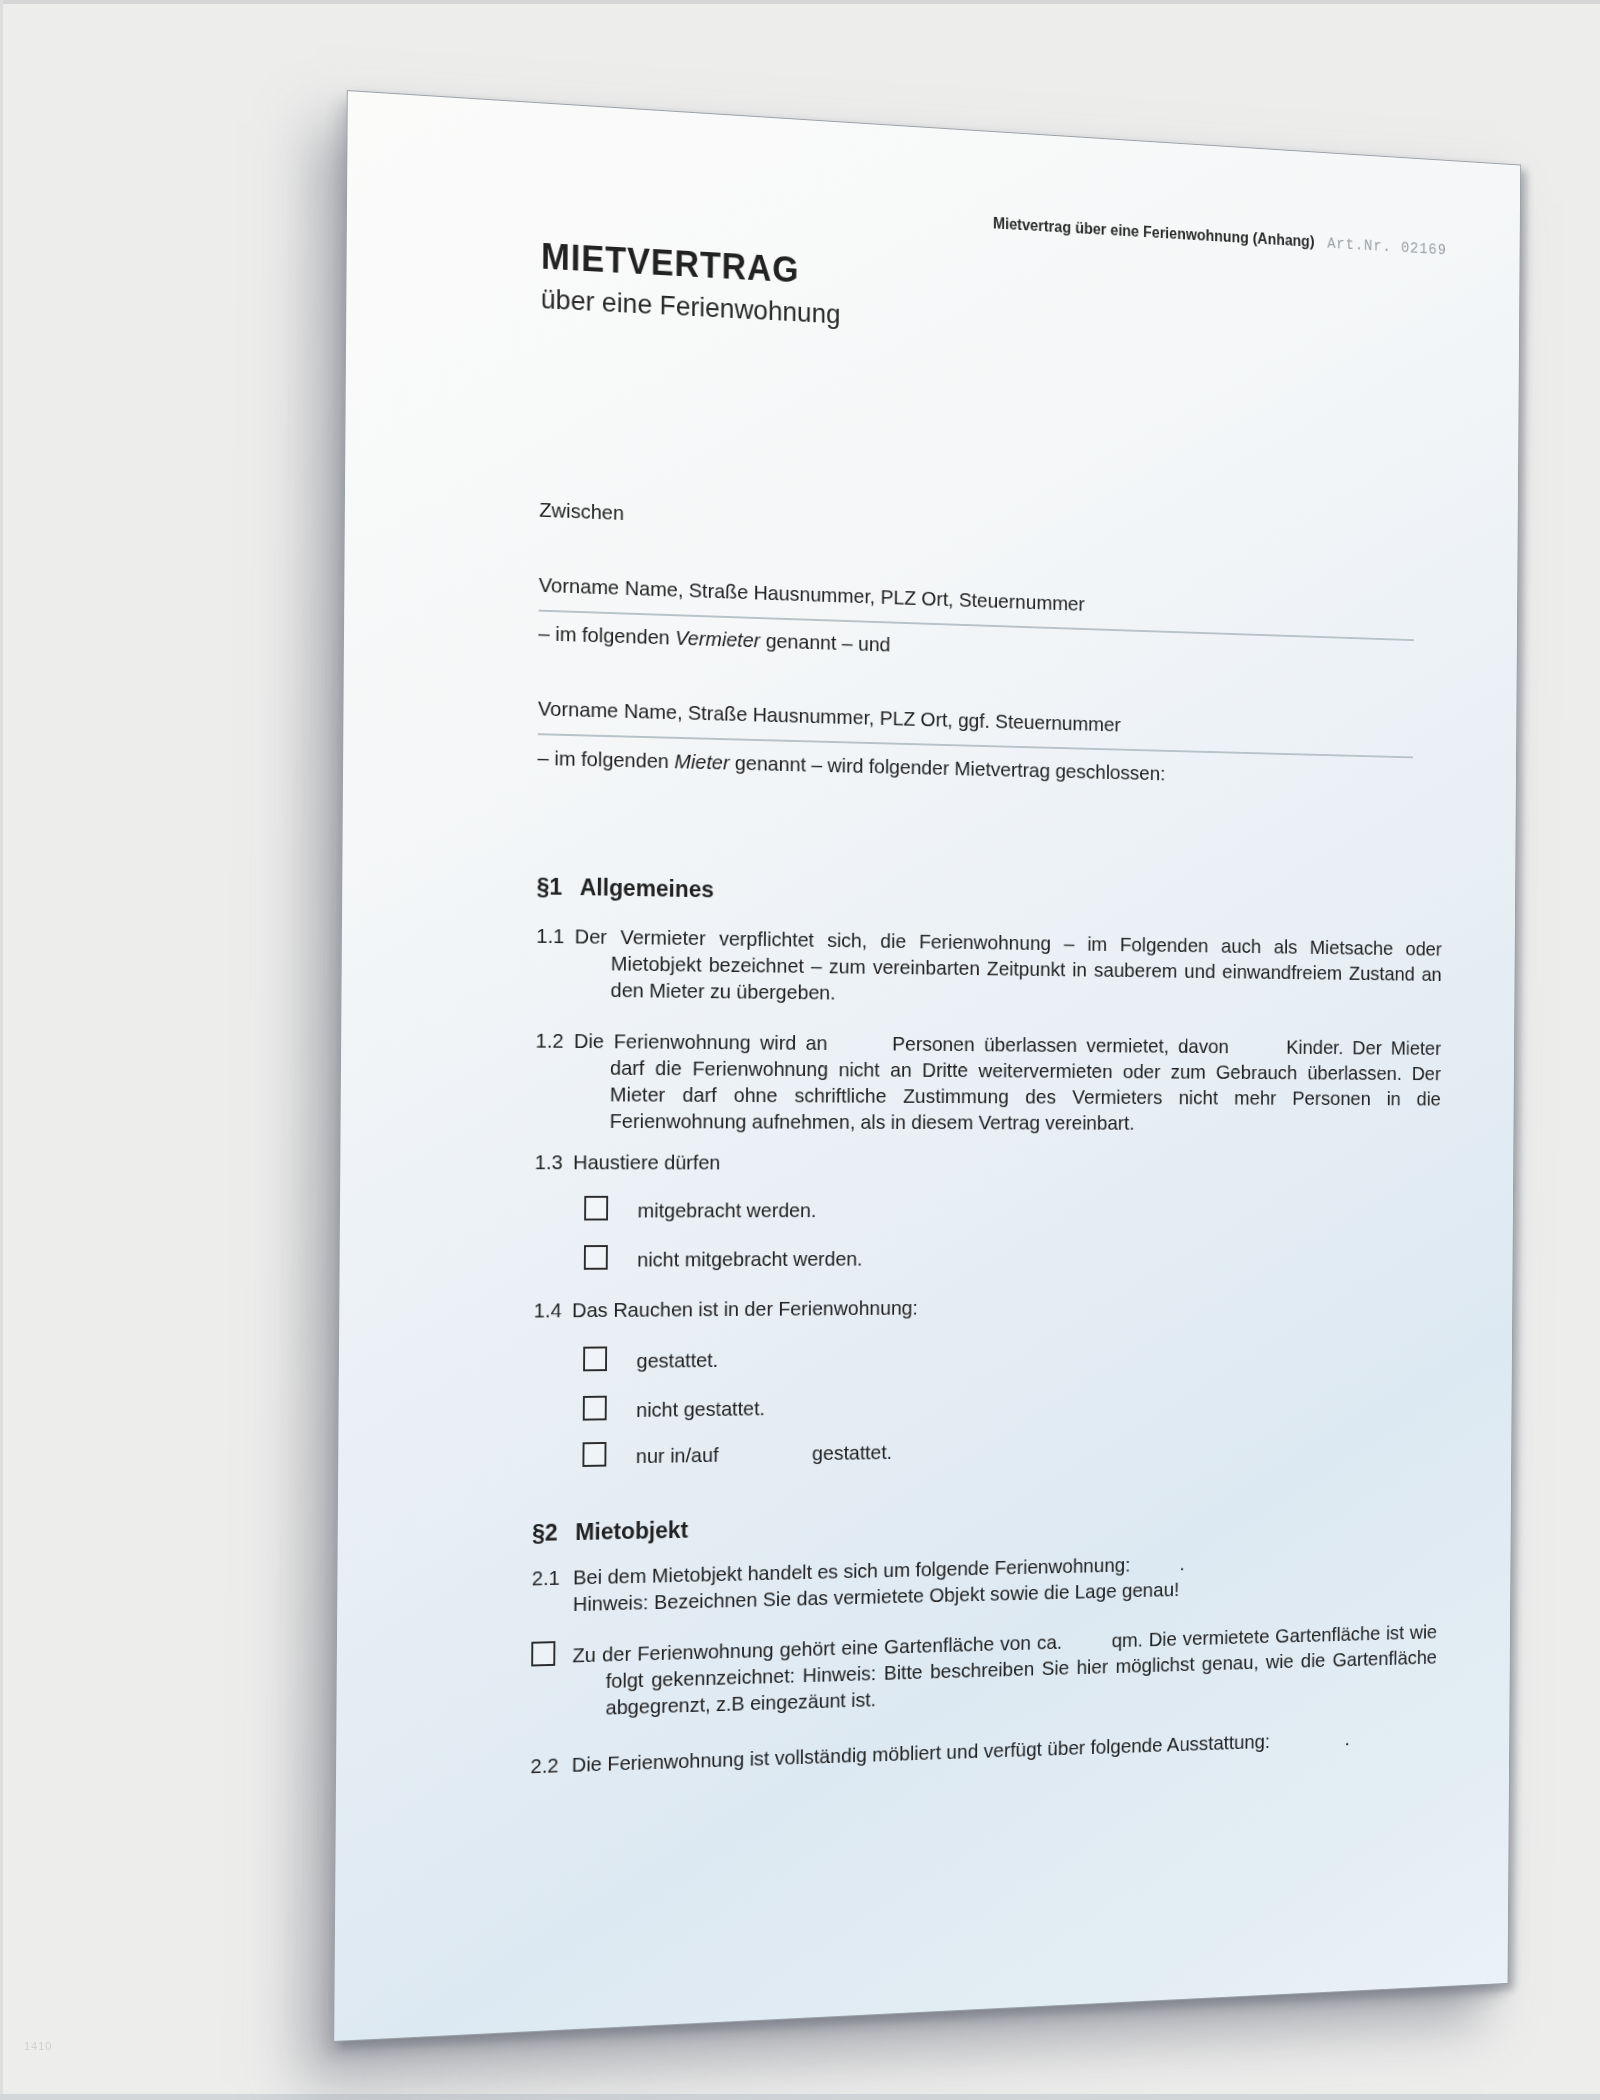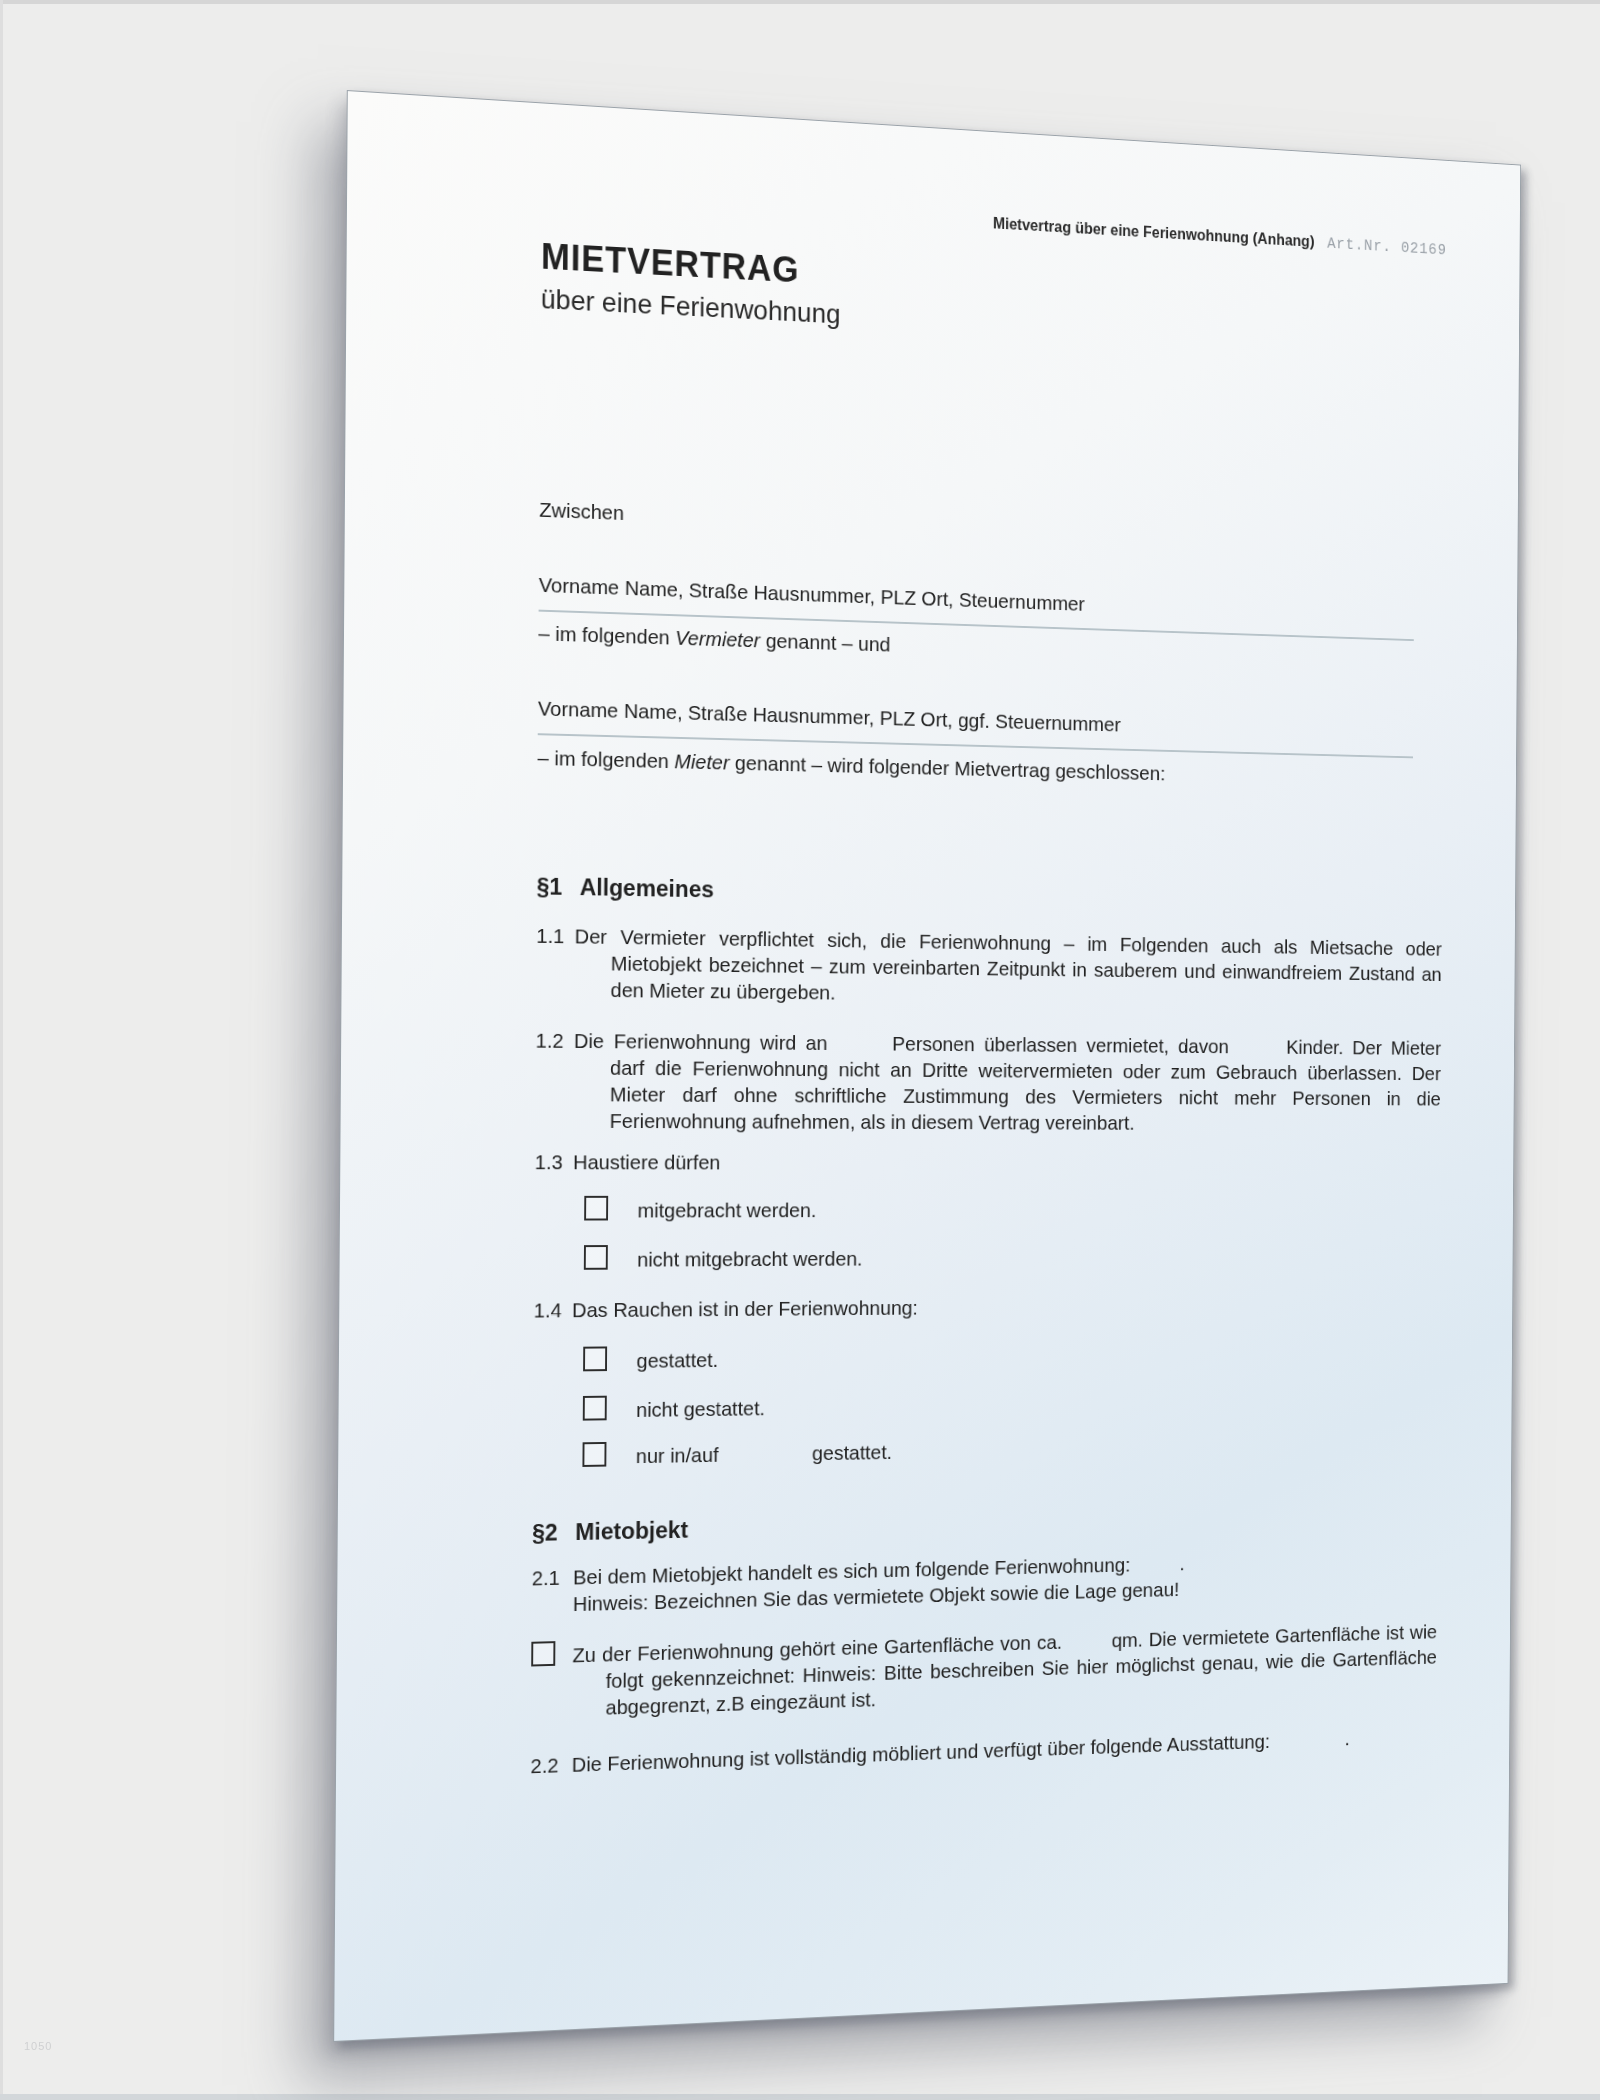--- a/index.html
+++ b/index.html
@@ -51,21 +51,21 @@
   .gap{display:inline-block;}
   .g70{width:70px;} .g65{width:65px;} .g55{width:55px;} .g100{width:100px;} .g85{width:85px;}
   .corner-faint{position:absolute;left:24px;top:2040px;font-size:11px;color:rgba(140,142,150,0.30);letter-spacing:1px;}
 </style>
 </head>
 <body>
 
 <div class="frame-top"></div>
 <div class="frame-left"></div>
 <div class="frame-bottom"></div>
-<div class="corner-faint">1050</div>
+<div class="corner-faint">1410</div>
 
 <div class="scene">
   <div class="page">
 
     <div class="abs hdr">
       <span class="hdr-bold">Mietvertrag über eine Ferienwohnung  (Anhang)</span>
       <span class="hdr-art">Art.Nr. 02169</span>
     </div>
 
     <div class="abs doc-title">MIETVERTRAG</div>

